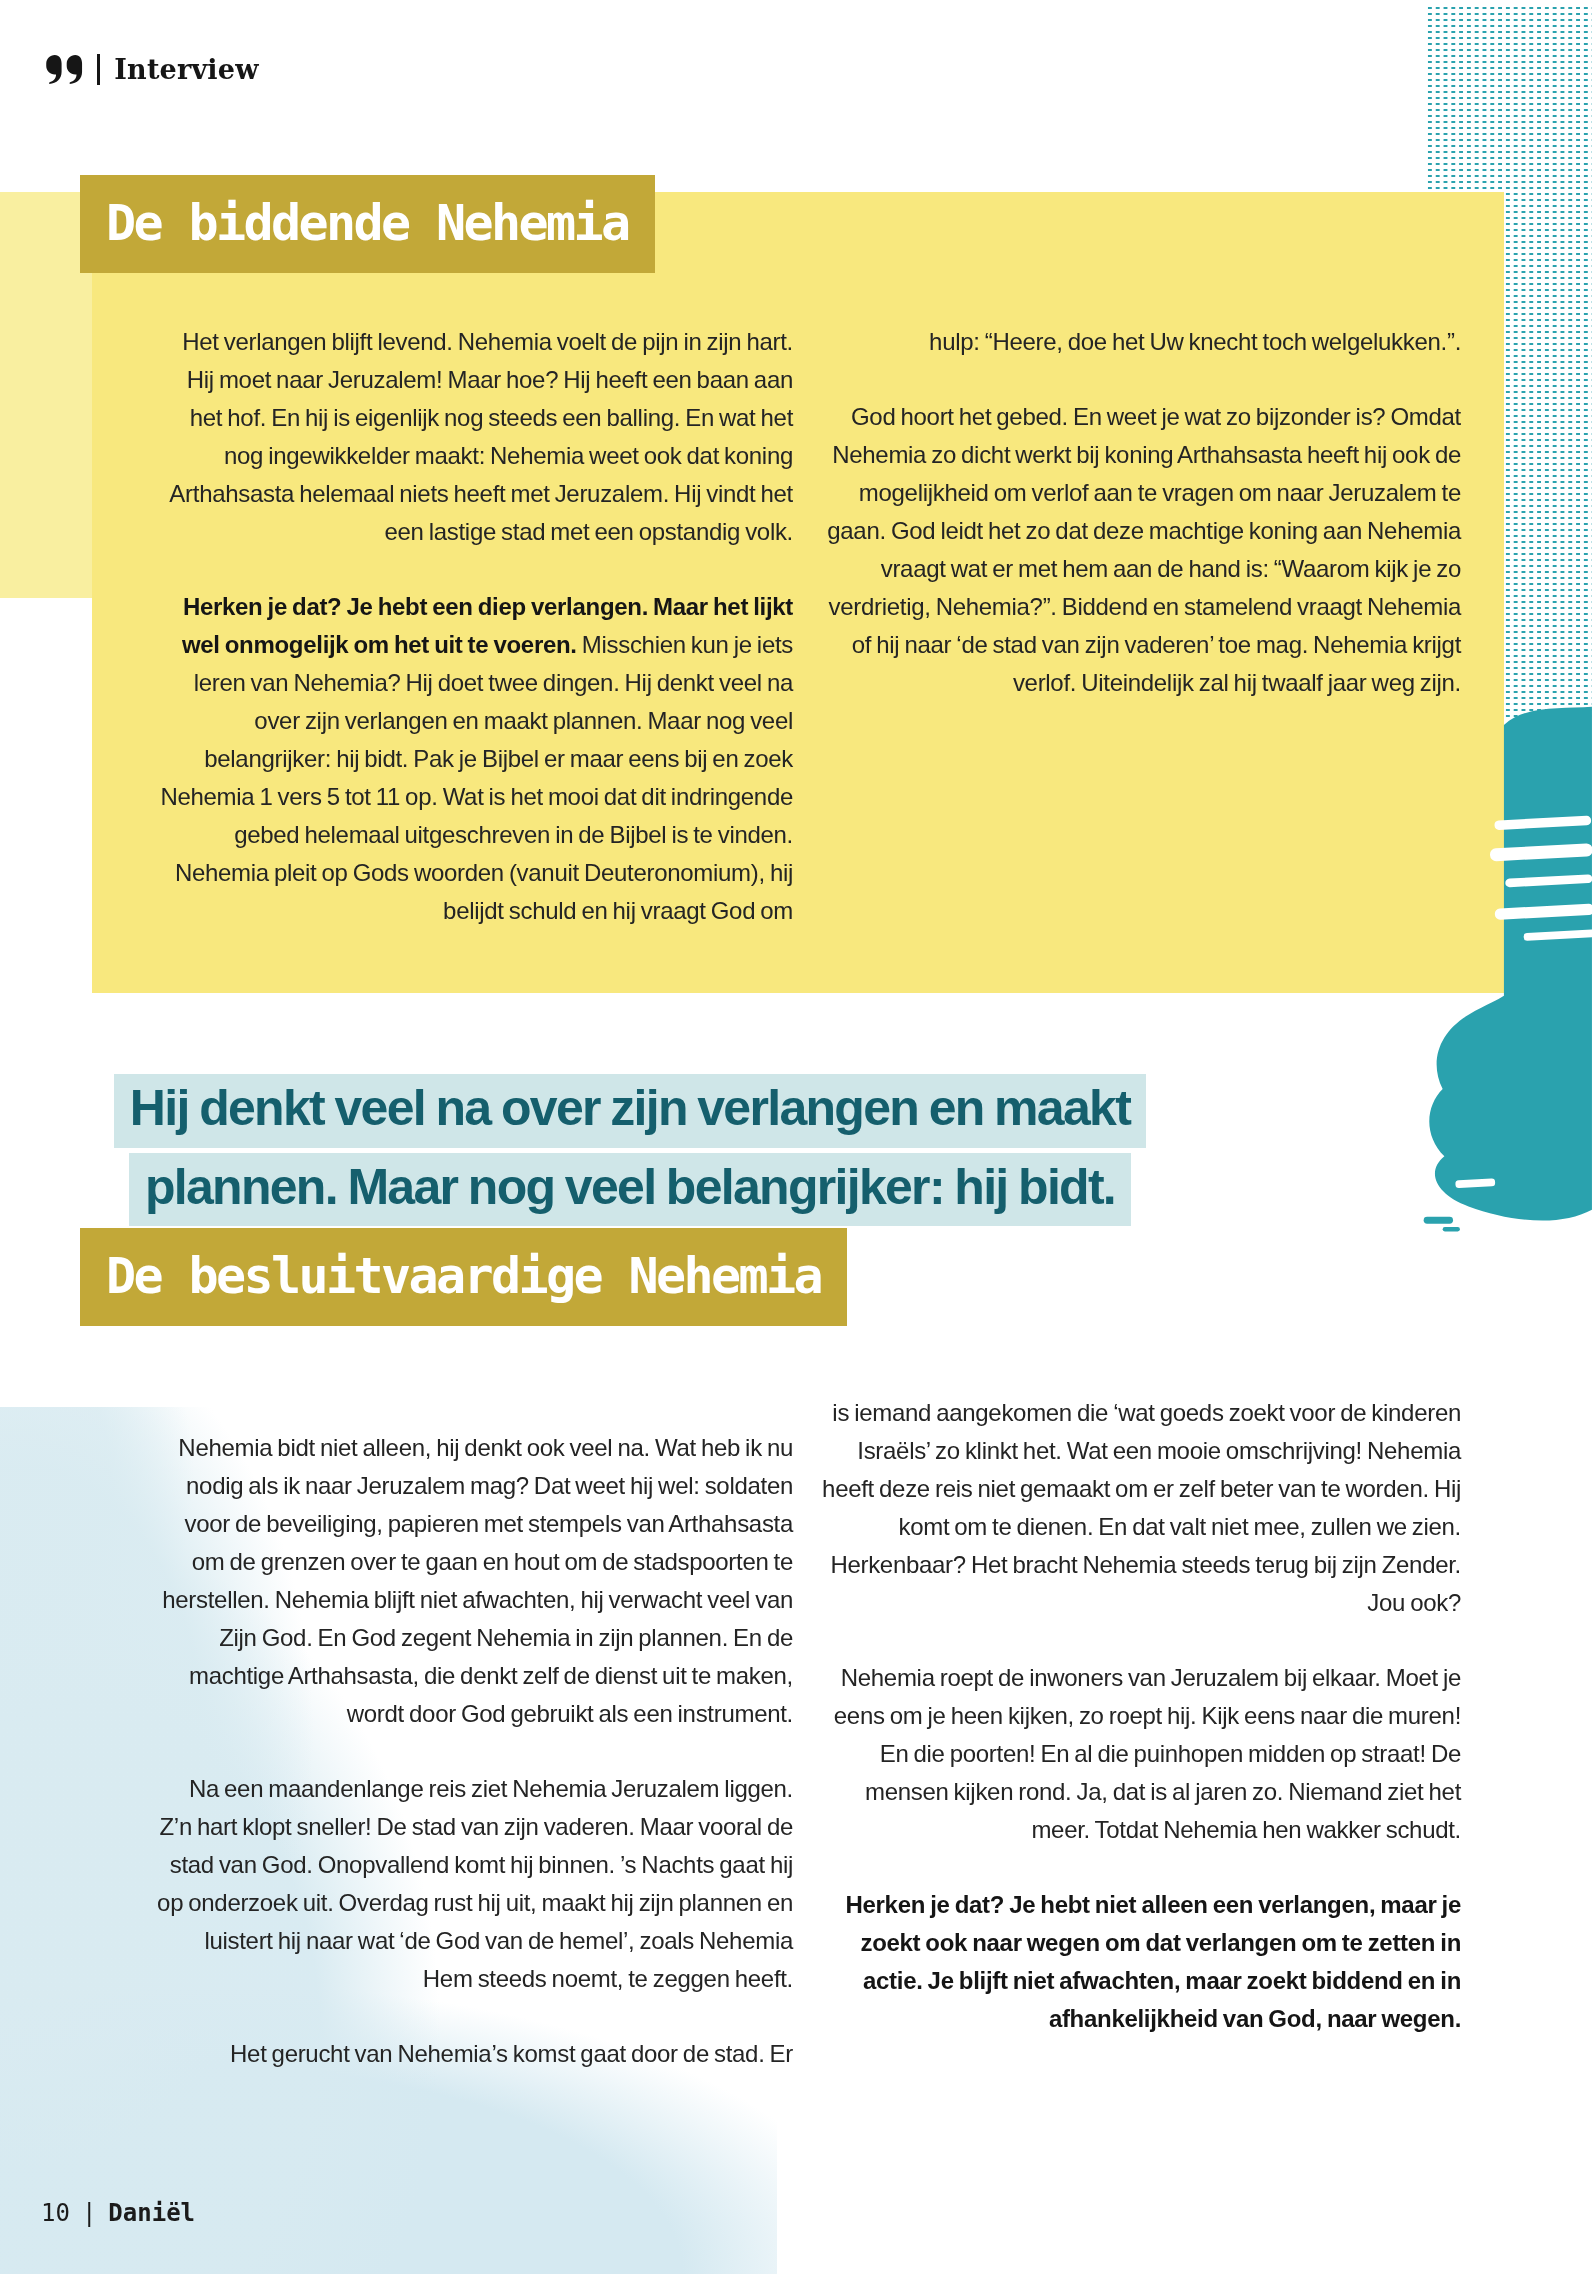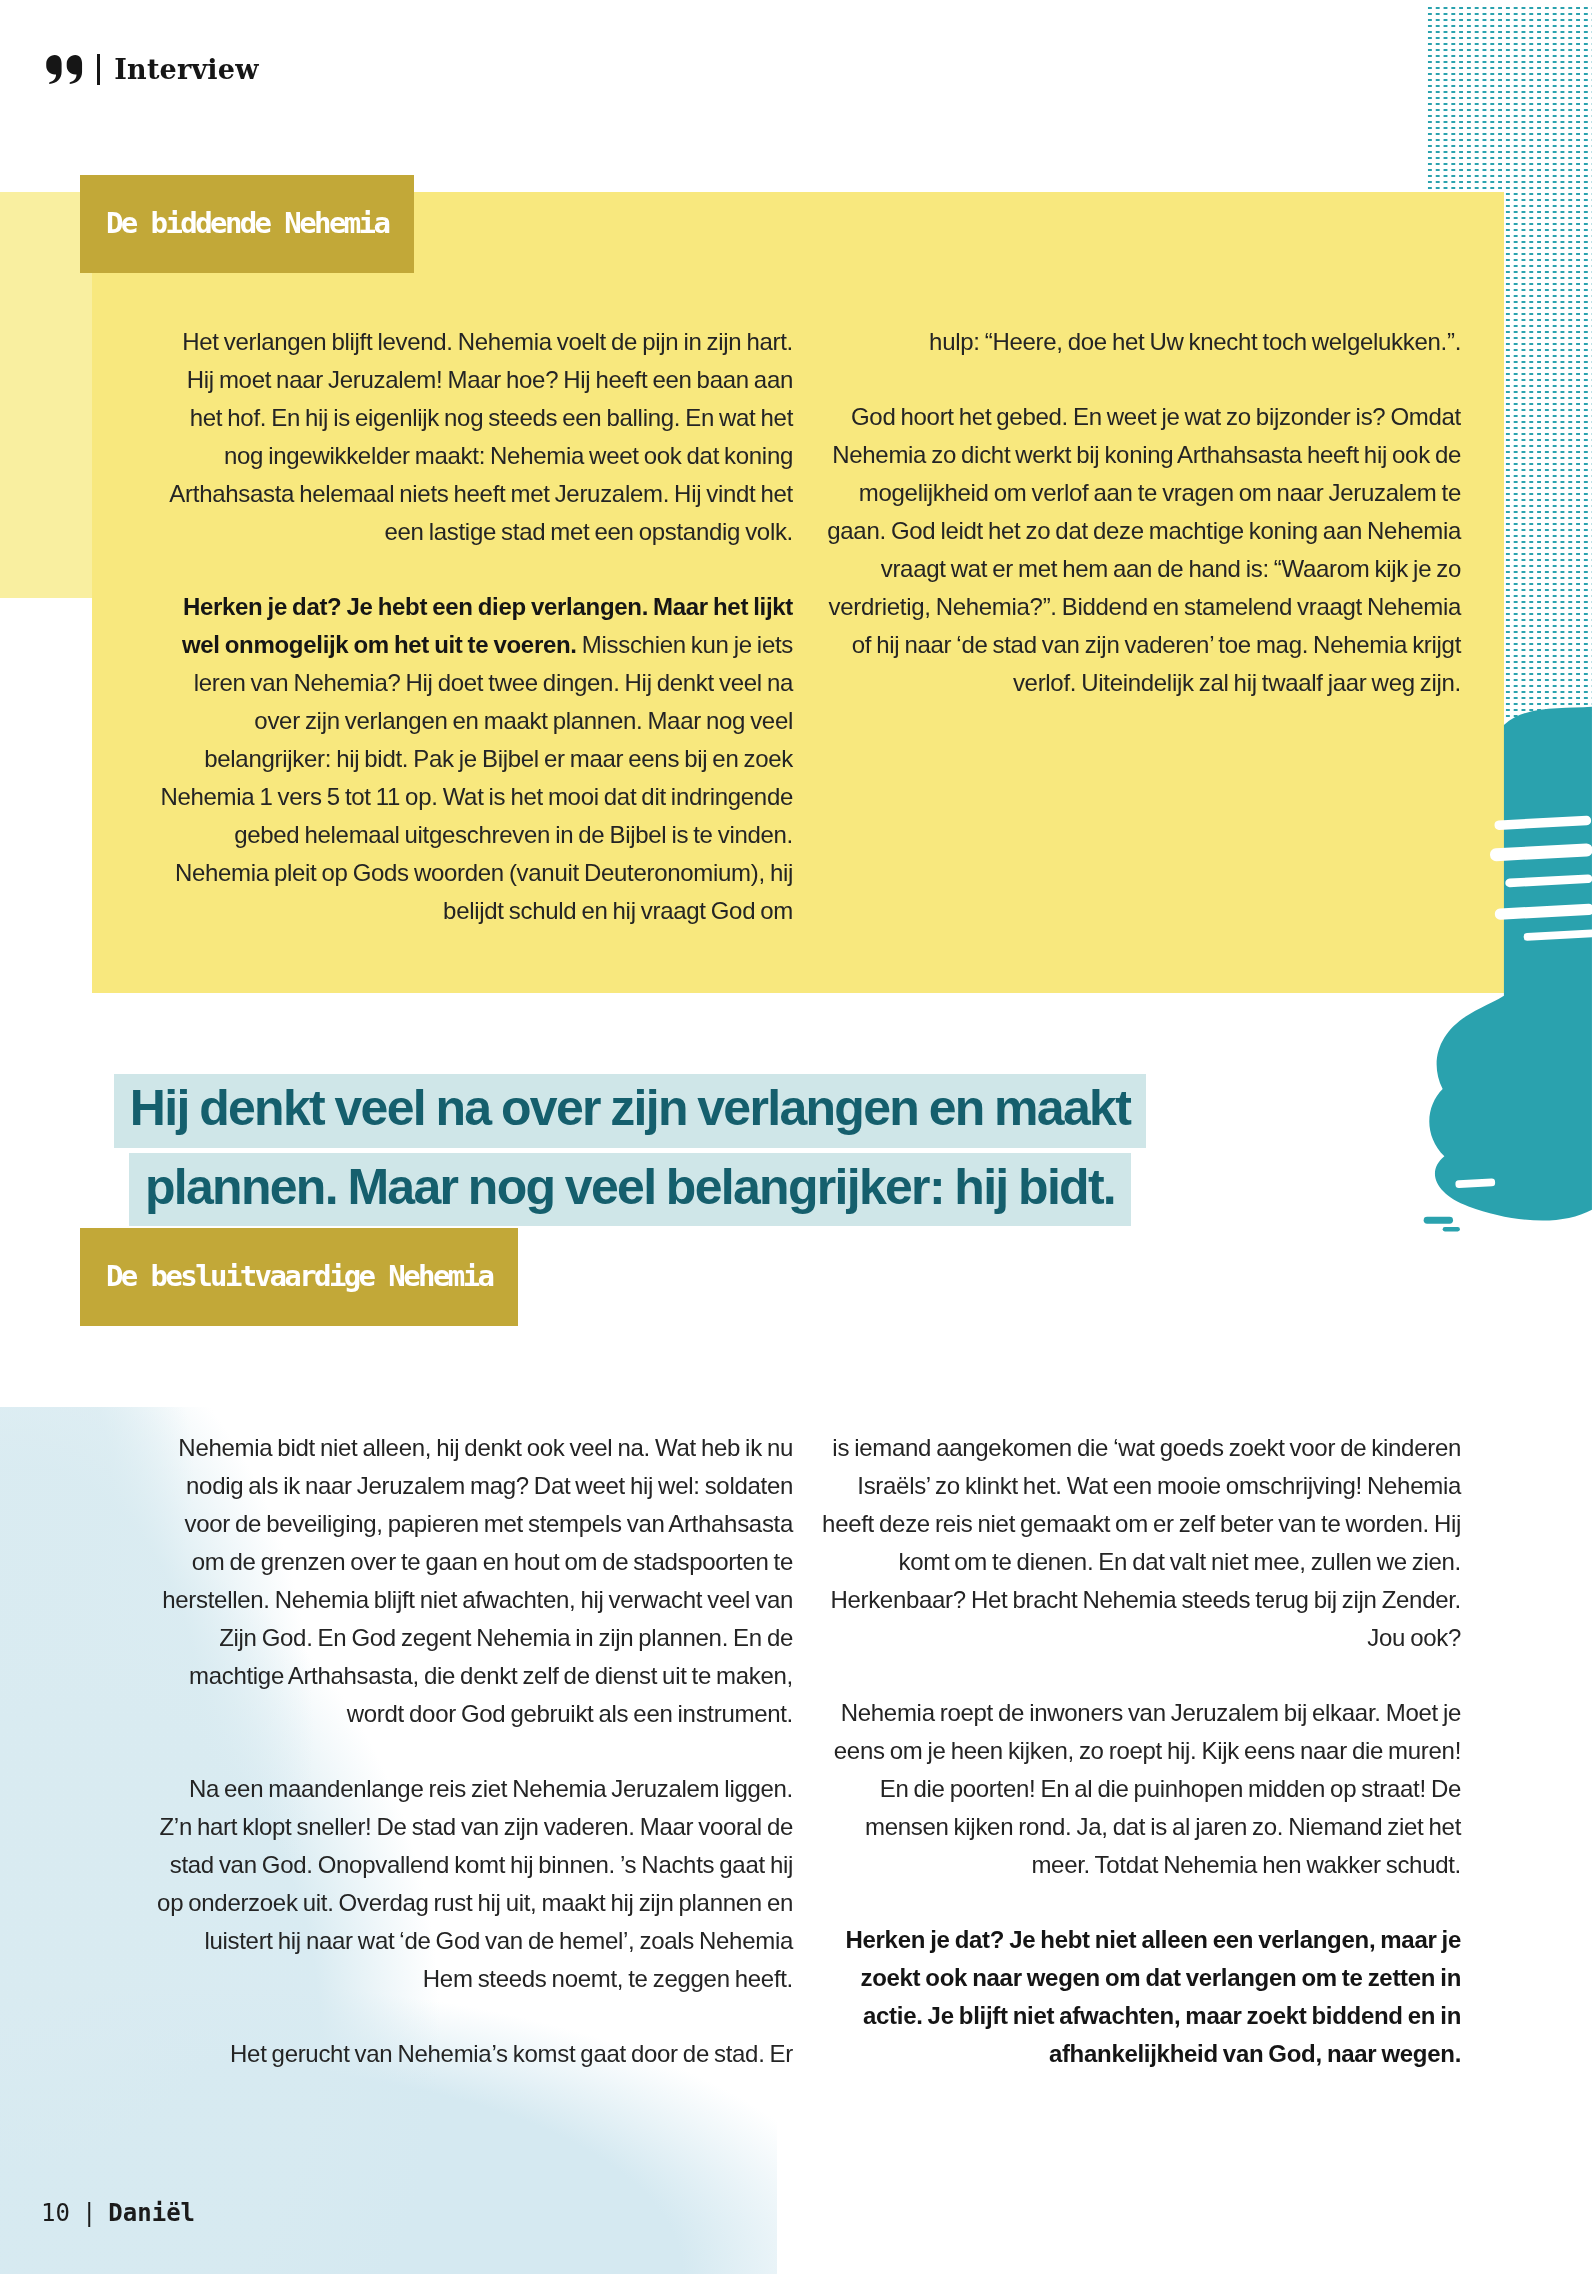--- a/index.html
+++ b/index.html
@@ -38,38 +38,38 @@
   .hdr-bar{width:2.6px;height:31px;background:#161616;margin:0 14.7px 0 13px;}
   .hdr-label{
     font-family:"DejaVu Serif", serif;font-weight:bold;
     font-size:27px;color:#161616;letter-spacing:0.2px;
   }
   
   .title-box{
     position:absolute;left:80px;height:98px;
     background:#c2a838;color:#ffffff;
     font-family:"DejaVu Sans Mono", monospace;font-weight:bold;
-    font-size:29px;letter-spacing:-2.6px;
+    font-size:50px;letter-spacing:-2.6px;
     line-height:97px;white-space:nowrap;
     padding:0 26px;
   }
   #title1{top:175px;}
   #title2{top:1228px;}
   
   .col{
     position:absolute;width:639px;
     font-size:24px;line-height:38px;color:#242424;
     letter-spacing:-0.3px;word-spacing:-1.3px;text-align:right;
   }
   .col p{margin:0 0 37px 0;}
   .col b{font-weight:bold;color:#151515;}
   #s1-left{left:154px;top:323px;}
   #s1-right{left:822px;top:323px;}
   #s2-left{left:154px;top:1429px;}
-  #s2-right{left:822px;top:1429px;}
+  #s2-right{left:822px;top:1394px;}
   
   .pullquote{
     position:absolute;left:0;top:1074px;width:1260px;text-align:center;
   }
   .pullquote .line{margin-bottom:5.2px;}
   .pullquote span{
     display:inline-block;
     background:#cfe6e8;color:#155f6d;
     font-weight:800;font-size:50px;letter-spacing:-1.7px;word-spacing:-1.7px;
     padding:5.2px 15.5px 10.4px 15.5px;

